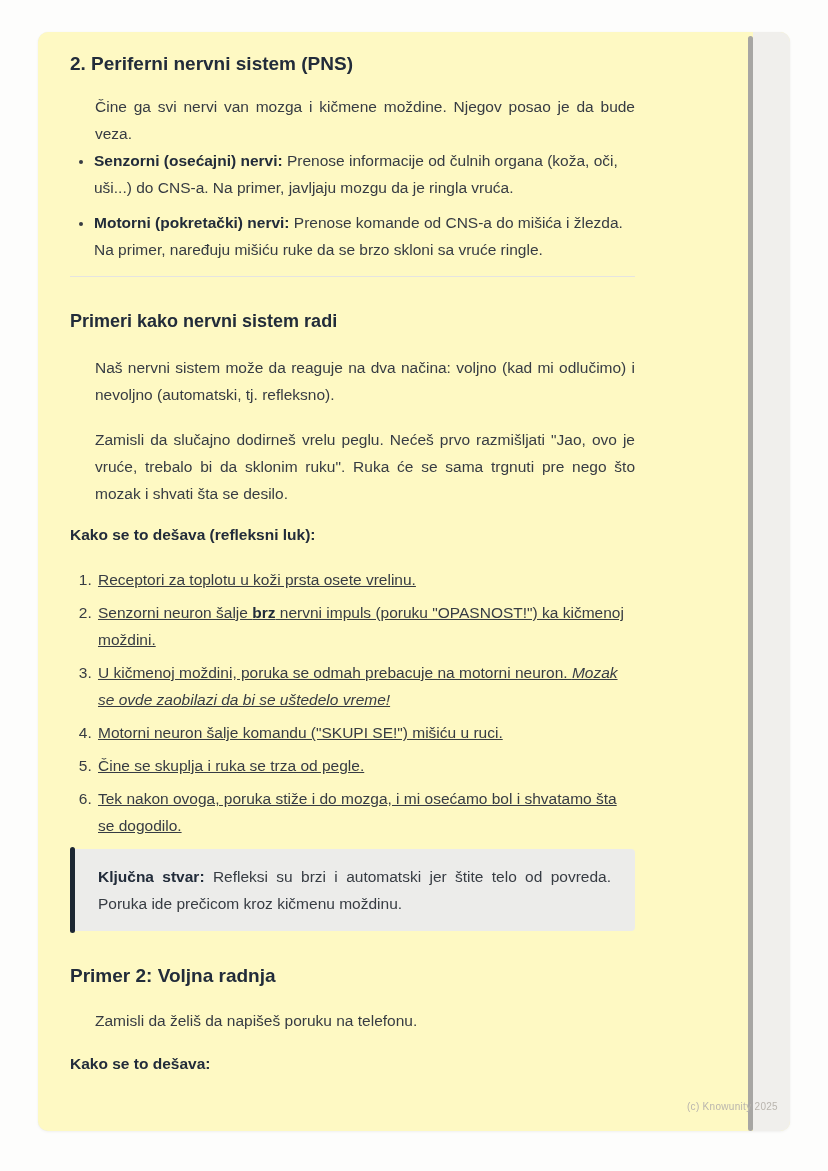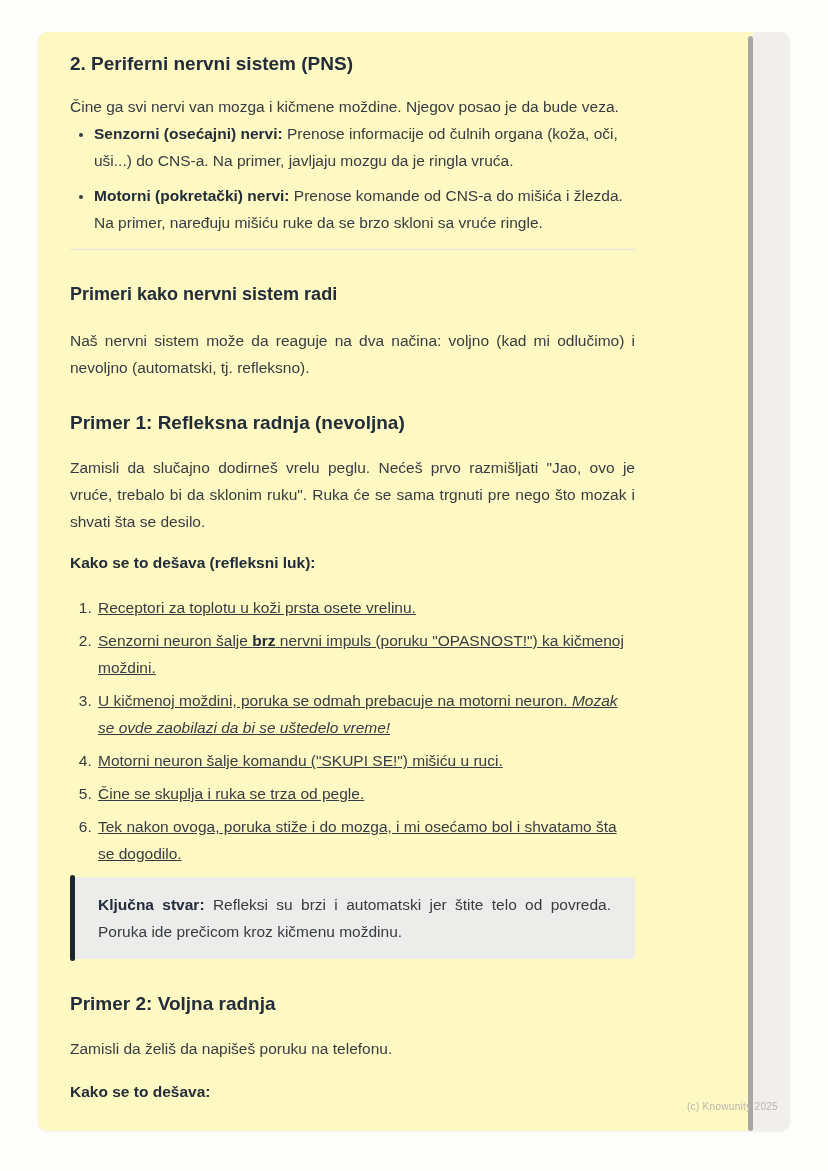--- a/index.html
+++ b/index.html
@@ -46,21 +46,21 @@
     font-weight: 700; color: #222c3a;
     margin-top: 29px;
   }
   h3 {
     font-size: 19px; line-height: 26px;
     font-weight: 700; color: #222c3a;
   }
   .h3-first { margin-top: 6px; }
   .h3-gap   { margin-top: 29px; }
   .h3-gap-lg{ margin-top: 32px; }
-  p.body { margin-top: 16px; text-align: justify; }
+  p.body { margin-top: 16px; text-align: justify; margin-left: 25px; }
   p.body-tight { margin-top: 18px; }
   p.lead-label {
     margin-top: 14px;
     font-weight: 700; color: #222c3a;
     text-align: left;
   }
   .b { font-weight: 700; color: #222c3a; }
   .i { font-style: italic; }
   ul.bullets {
     padding-left: 24px;
@@ -117,21 +117,20 @@
       <li><span class="b">Senzorni (osećajni) nervi:</span><span> Prenose informacije od čulnih organa (koža, oči, uši...) do CNS-a. Na primer, javljaju mozgu da je ringla vruća.</span></li>
       <li><span class="b">Motorni (pokretački) nervi:</span><span> Prenose komande od CNS-a do mišića i žlezda. Na primer, naređuju mišiću ruke da se brzo skloni sa vruće ringle.</span></li>
     </ul>
 
     <hr class="rule">
 
     <h2>Primeri kako nervni sistem radi</h2>
 
     <p class="body body-tight">Naš nervni sistem može da reaguje na dva načina: voljno (kad mi odlučimo) i nevoljno (automatski, tj. refleksno).</p>
 
-    <h3 class="h3-gap">Primer 1: Refleksna radnja (nevoljna)</h3>
 
     <p class="body body-tight">Zamisli da slučajno dodirneš vrelu peglu. Nećeš prvo razmišljati "Jao, ovo je vruće, trebalo bi da sklonim ruku". Ruka će se sama trgnuti pre nego što mozak i shvati šta se desilo.</p>
 
     <p class="lead-label">Kako se to dešava (refleksni luk):</p>
 
     <ol class="steps">
       <li><span>Receptori za toplotu u koži prsta osete vrelinu.</span></li>
       <li><span>Senzorni neuron šalje </span><span class="b">brz</span><span> nervni impuls (poruku "OPASNOST!") ka kičmenoj moždini.</span></li>
       <li><span>U kičmenoj moždini, poruka se odmah prebacuje na motorni neuron. </span><span class="i">Mozak se ovde zaobilazi da bi se uštedelo vreme!</span></li>
       <li><span>Motorni neuron šalje komandu ("SKUPI SE!") mišiću u ruci.</span></li>

